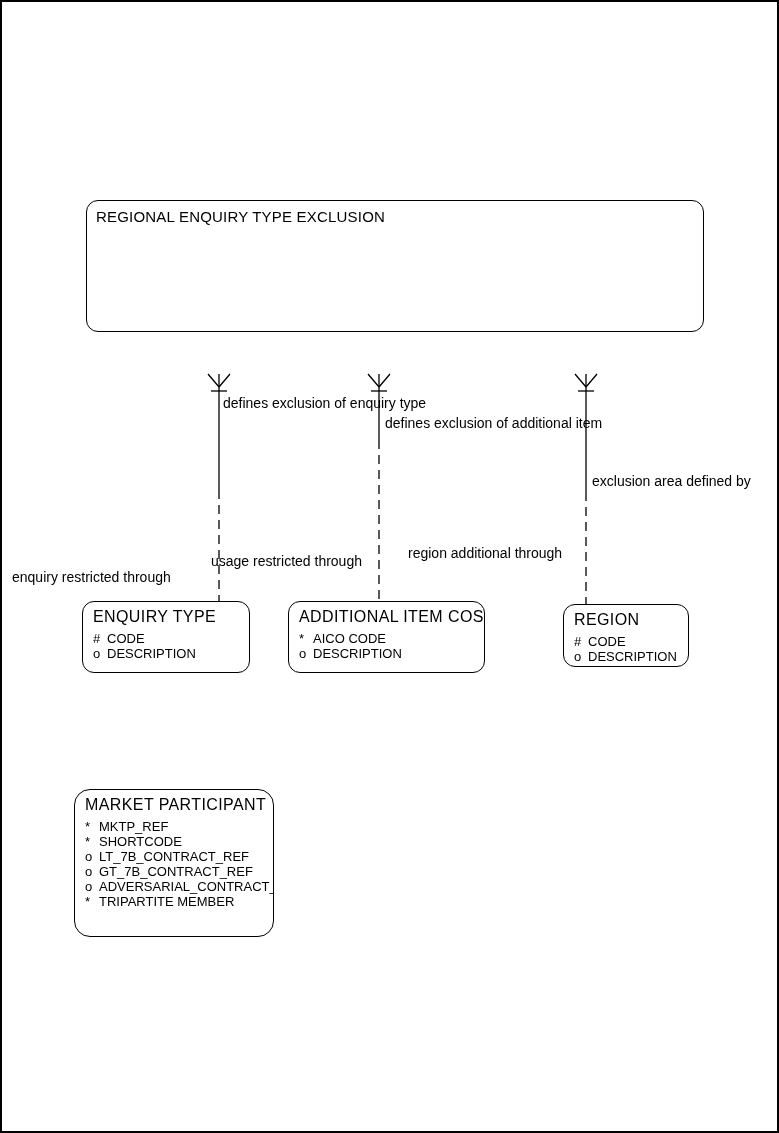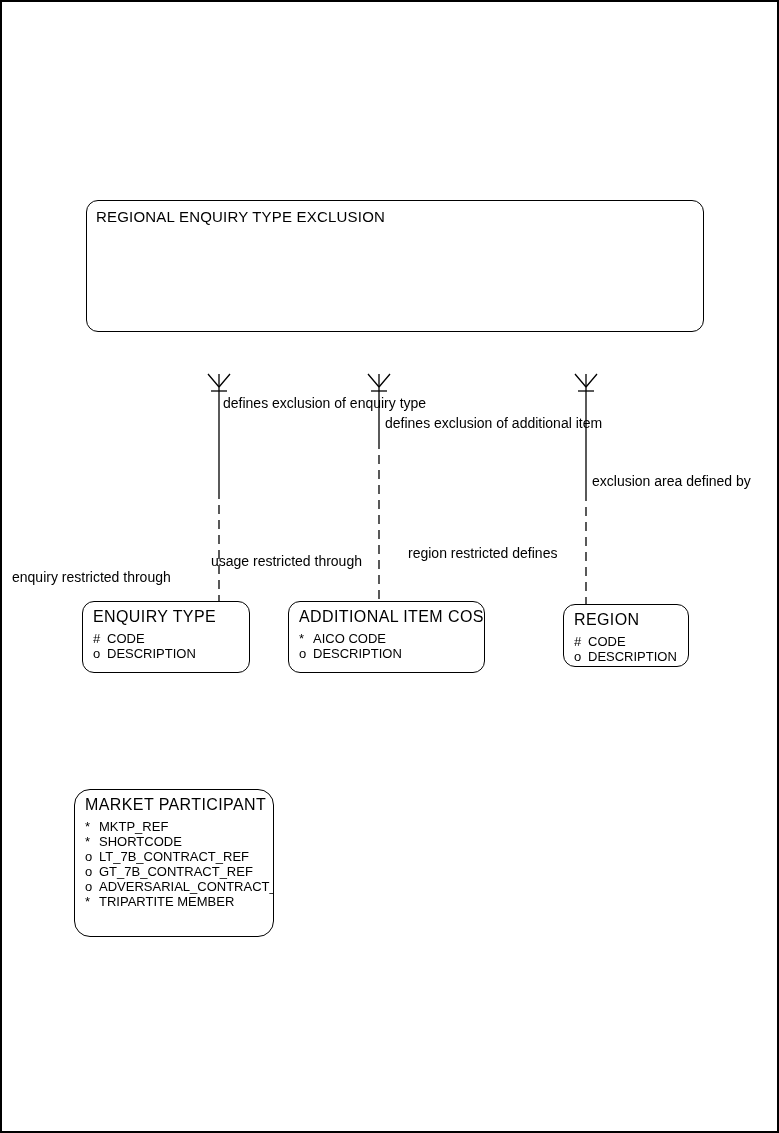--- a/index.html
+++ b/index.html
@@ -86,21 +86,21 @@
   </svg>
 
   <div class="ebox main" style="left:84px; top:198px; width:618px; height:132px; border-radius:12px;">
     <div class="title">REGIONAL ENQUIRY TYPE EXCLUSION</div>
   </div>
 
   <div class="rlabel" style="left:221px; top:393px;">defines exclusion of enquiry type</div>
   <div class="rlabel" style="left:383px; top:413px;">defines exclusion of additional item</div>
   <div class="rlabel" style="left:590px; top:435px;margin-top:36px;">exclusion area defined by</div>
   <div class="rlabel" style="left:209px; top:551px;">usage restricted through</div>
-  <div class="rlabel" style="left:406px; top:543px;">region restricted defines</div>
+  <div class="rlabel" style="left:406px; top:543px;">region additional through</div>
   <div class="rlabel" style="left:10px; top:567px;">enquiry restricted through</div>
 
   <div class="ebox" style="left:80px; top:599px; width:168px; height:72px; border-radius:12px;">
     <div class="title">ENQUIRY TYPE</div>
     <div class="attrs">
       <div class="attr">
         <span class="pfx">#</span><span>CODE</span>
       </div>
       <div class="attr">
         <span class="pfx">o</span><span>DESCRIPTION</span>

